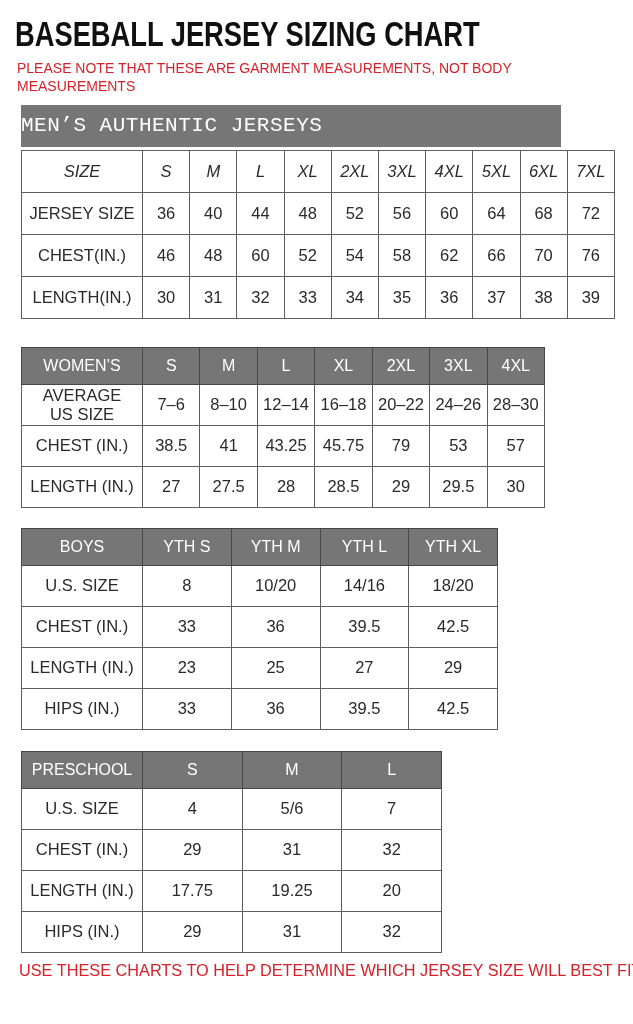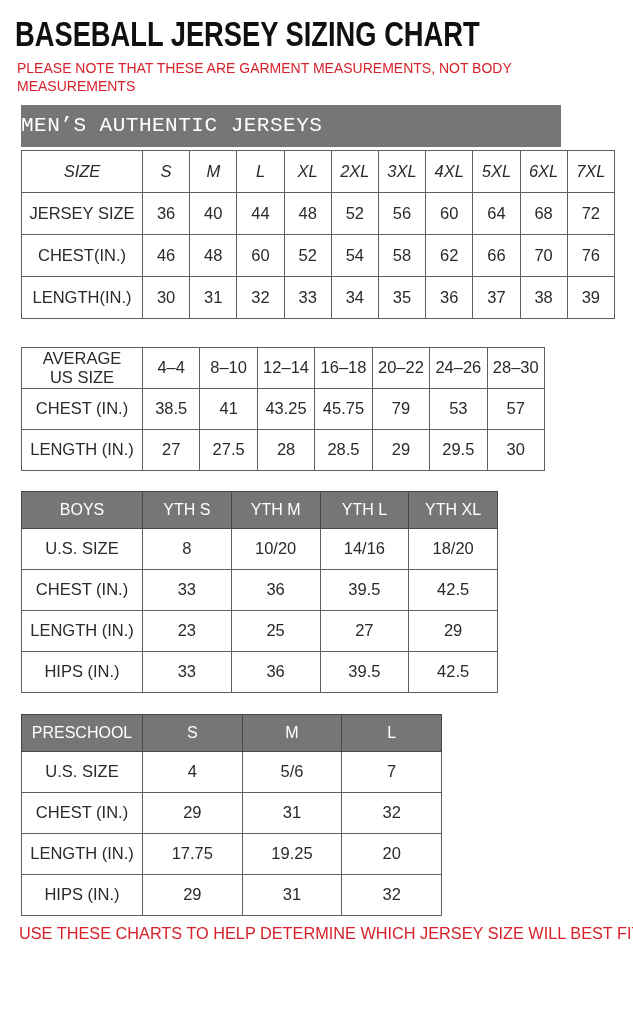--- a/index.html
+++ b/index.html
@@ -131,24 +131,34 @@
         </tr>
       </tbody>
   </table>
 
   <table class="t-womens">
     <colgroup>
       <col class="c-label">
         <col span="7">
     </colgroup>
     <tbody>
+        <tr class="row-gray-head">
+          <th class="label-col">WOMEN’S</th>
+          <th>S</th>
+          <th>M</th>
+          <th>L</th>
+          <th>XL</th>
+          <th>2XL</th>
+          <th>3XL</th>
+          <th>4XL</th>
+        </tr>
         <tr class="row-data">
           <th class="label-col">AVERAGE
 US SIZE</th>
-          <td>4–4</td>
+          <td>7–6</td>
           <td>8–10</td>
           <td>12–14</td>
           <td>16–18</td>
           <td>20–22</td>
           <td>24–26</td>
           <td>28–30</td>
         </tr>
         <tr class="row-data">
           <th class="label-col">CHEST (IN.)</th>
           <td>38.5</td>

